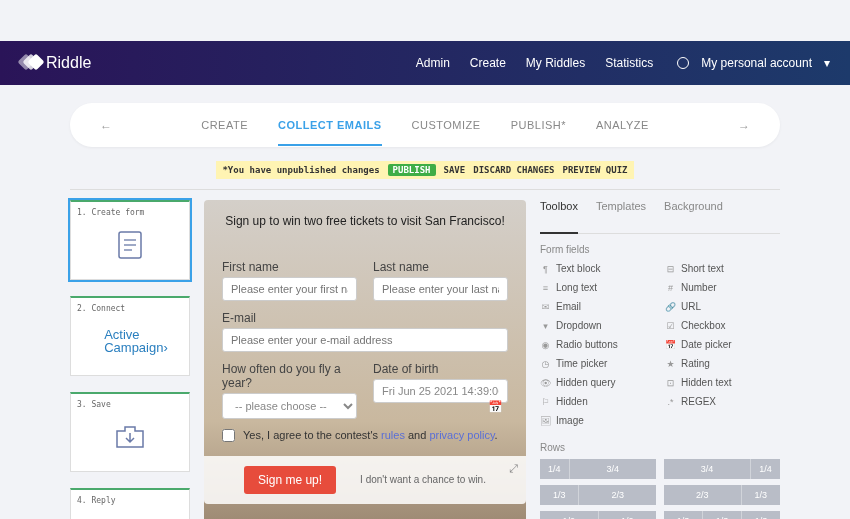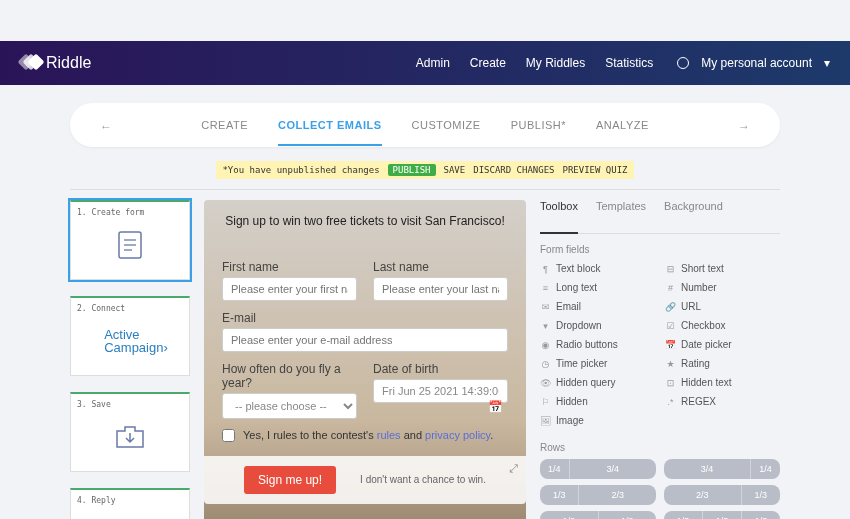--- a/index.html
+++ b/index.html
@@ -15,21 +15,21 @@
 .nav a { color: #fff; text-decoration: none; }
 .account { margin-left: 24px; display: flex; align-items: center; gap: 12px; font-size: 12px; }
 .user-icon { width: 12px; height: 12px; border: 1.5px solid #fff; border-radius: 50%; position: relative; }
 
 .step-bar { background: #fff; margin: 18px 70px 0; border-radius: 24px; height: 44px; display: flex; align-items: center; padding: 0 30px; box-shadow: 0 1px 3px rgba(0,0,0,.05); }
 .step-bar .arr { color: #999; cursor: pointer; }
 .steps { flex: 1; display: flex; justify-content: center; gap: 30px; font-size: 11px; letter-spacing: .5px; }
 .steps span { color: #888; cursor: pointer; }
 .steps .active { color: #3aa1e8; border-bottom: 2px solid #3aa1e8; padding-bottom: 6px; margin-bottom: -15px; font-weight: 600; }
 
-.pub-bar { display: flex; justify-content: center; margin: 14px 0 10px; }
+.pub-bar { display: flex; justify-content: center; margin: 14px 0 10px; font-weight: bold; }
 .pub-inner { background: #fff4b3; padding: 3px 6px; font-family: monospace; font-size: 9px; display: flex; align-items: center; gap: 8px; }
 .pub-inner .btn-pub { background: #3fad46; color: #fff; padding: 1px 5px; border-radius: 2px; }
 .pub-inner span { cursor: pointer; }
 
 .divider { border-top: 1px solid #ddd; margin: 0 70px 10px; }
 
 .main { display: flex; gap: 14px; padding: 0 70px 20px; }
 .left { width: 120px; display: flex; flex-direction: column; gap: 16px; }
 .card { background: #fff; border: 1px solid #ddd; border-top: 2px solid #4aa96c; height: 80px; padding: 6px; font-family: monospace; font-size: 8px; color: #666; display: flex; flex-direction: column; cursor: pointer; }
 .card.sel { box-shadow: 0 0 0 2px #3aa1e8; }
@@ -55,21 +55,21 @@
 .right { width: 240px; font-size: 11px; }
 .tabs { display: flex; gap: 18px; border-bottom: 1px solid #ddd; margin-bottom: 10px; }
 .tabs span { padding-bottom: 20px; color: #888; cursor: pointer; }
 .tabs .active { color: #333; border-bottom: 2px solid #333; margin-bottom: -1px; }
 .sec-label { color: #888; font-size: 10px; margin-bottom: 6px; }
 .grid2 { display: grid; grid-template-columns: 1fr 1fr; gap: 4px 10px; margin-bottom: 14px; }
 .ff { display: flex; align-items: center; gap: 5px; color: #555; cursor: pointer; padding: 2px 0; font-size: 10px; }
 .ff .ic { width: 11px; text-align: center; color: #999; font-size: 9px; }
 .rows-wrap { display: flex; flex-direction: column; gap: 6px; }
 .rows-group { display: flex; gap: 8px; }
-.seg { display: flex; flex: 1; border-radius: 8px; overflow: hidden; font-size: 9px; color: #fff; cursor: pointer; }
+.seg { display: flex; flex: 1; border-radius: 0; overflow: hidden; font-size: 9px; color: #fff; cursor: pointer; }
 .seg span { background: #b9bdc7; padding: 5px 0; text-align: center; border-right: 1px solid rgba(255,255,255,.35); }
 .seg span:last-child { border-right: 0; }
 </style>
 </head>
 <body>
 
 <div class="header">
   <div class="logo">
     <div class="logo-icon">
         <span class="a"></span>
@@ -180,21 +180,21 @@
       </div>
       <div class="field date">
         <label>Date of birth</label>
         <input value="Fri Jun 25 2021 14:39:06 GMT" style="">
         <span class="cal">📅</span>
       </div>
     </div>
     <div class="consent">
       <input type="checkbox" style="">
       <span>
-        <span>Yes, I rules to the contest's </span><a>rules</a><span> and </span><a>privacy policy</a><span>.</span>
+        <span>Yes, I agree to the contest's </span><a>rules</a><span> and </span><a>privacy policy</a><span>.</span>
       </span>
     </div>
     <div class="actions">
       <button class="btn-primary">Sign me up!</button>
       <button class="btn-secondary">I don't want a chance to win.</button>
       <span class="expand-icon">⤢</span>
     </div>
     <svg class="red-arrow" width="110" height="56" viewBox="0 0 110 56">
         <path d="M10 45 Q 55 55 96 12" stroke="#e53935" stroke-width="3" fill="none"></path>
         <path d="M96 12 L86 14 M96 12 L92 22" stroke="#e53935" stroke-width="3" fill="none"></path>

